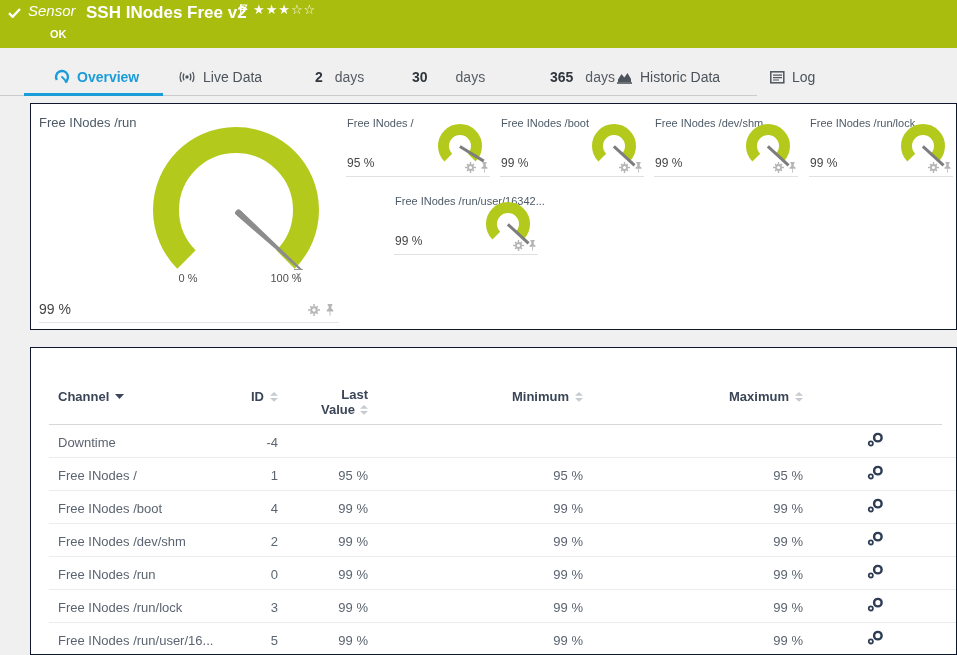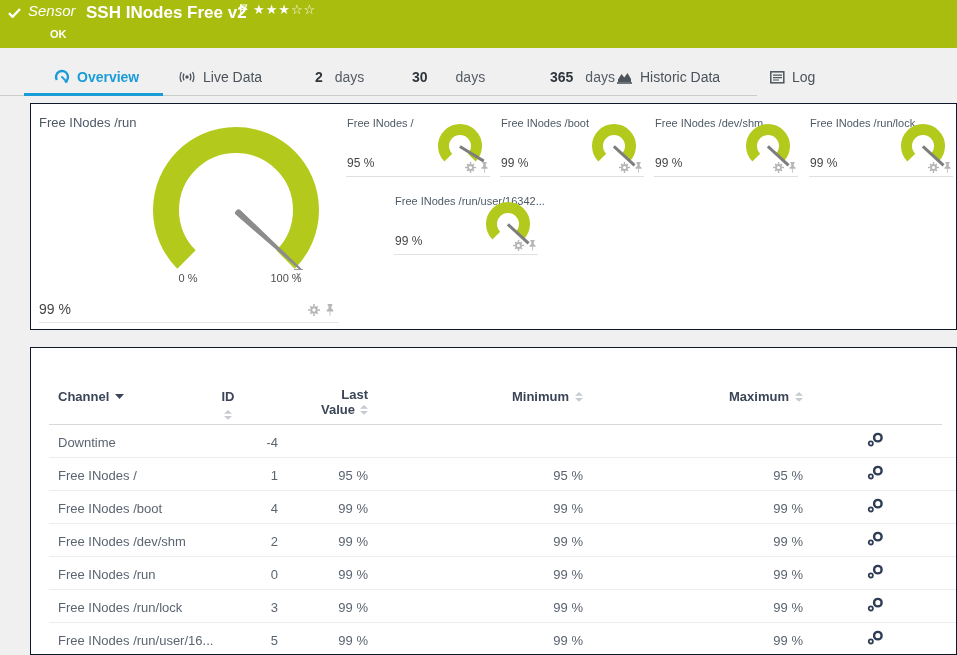--- a/index.html
+++ b/index.html
@@ -54,21 +54,21 @@
   .gauge-s{position:absolute;left:84px;top:10px;width:60px;height:54px;}
   .needle-s{position:absolute;left:30px;top:22.7px;width:28px;height:2.6px;background:#7d7d7d;transform-origin:0 50%;}
   .svalue{position:absolute;left:1px;top:44px;font-size:12px;color:#454545;}
   .gicons-s{position:absolute;right:1px;bottom:3px;display:flex;gap:4px;color:#b5b5b5;}
 
   
   .thead{position:absolute;left:0;top:0;width:100%;height:77px;}
   .thead::after{content:"";position:absolute;left:18px;right:14px;bottom:0;height:1px;background:#d8d8d8;}
   .th{position:absolute;font-size:13px;font-weight:bold;color:#3a4557;display:flex;align-items:center;gap:6px;cursor:pointer;}
   .th-channel{left:27px;top:41px;align-items:center;}
-  .th-id{left:147px;top:41px;width:100px;justify-content:flex-end;flex-direction:column;}
+  .th-id{left:147px;top:41px;width:100px;justify-content:flex-end;}
   .th-last{left:247px;top:40px;width:90px;flex-direction:column;align-items:flex-end;gap:1px;line-height:14px;}
   .th-last .l2{display:flex;align-items:center;gap:5px;}
   .th-min{left:337px;top:41px;width:215px;justify-content:flex-end;}
   .th-max{left:552px;top:41px;width:220px;justify-content:flex-end;}
   .trow{position:absolute;left:0;width:100%;height:33px;font-size:13px;color:#5b6470;}
   .trow::after{content:"";position:absolute;left:18px;right:0;bottom:0;height:1px;background:#ececec;}
   .r0{top:77px;} .r1{top:110px;} .r2{top:143px;} .r3{top:176px;}
   .r4{top:209px;} .r5{top:242px;} .r6{top:275px;}
   .td{position:absolute;top:10px;white-space:nowrap;}
   .td-channel{left:27px;}

